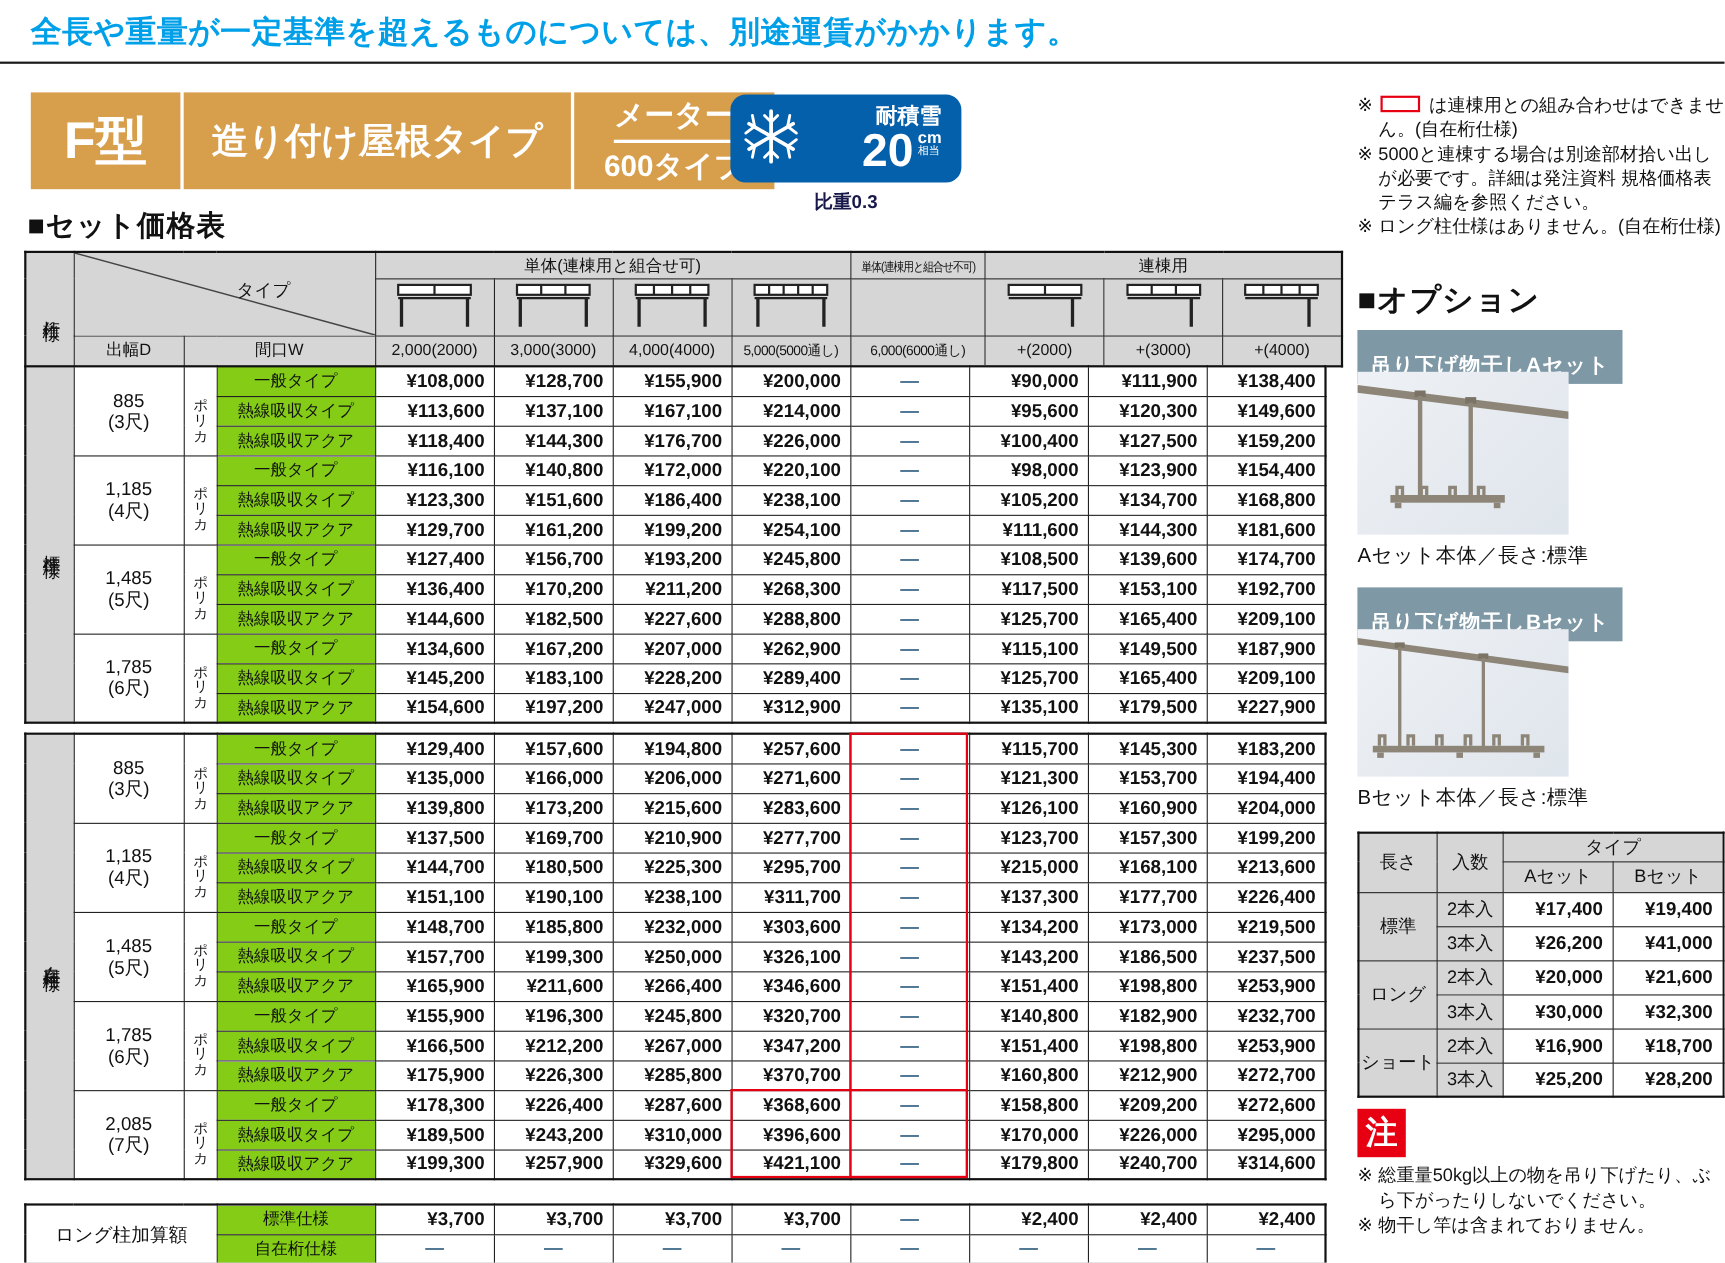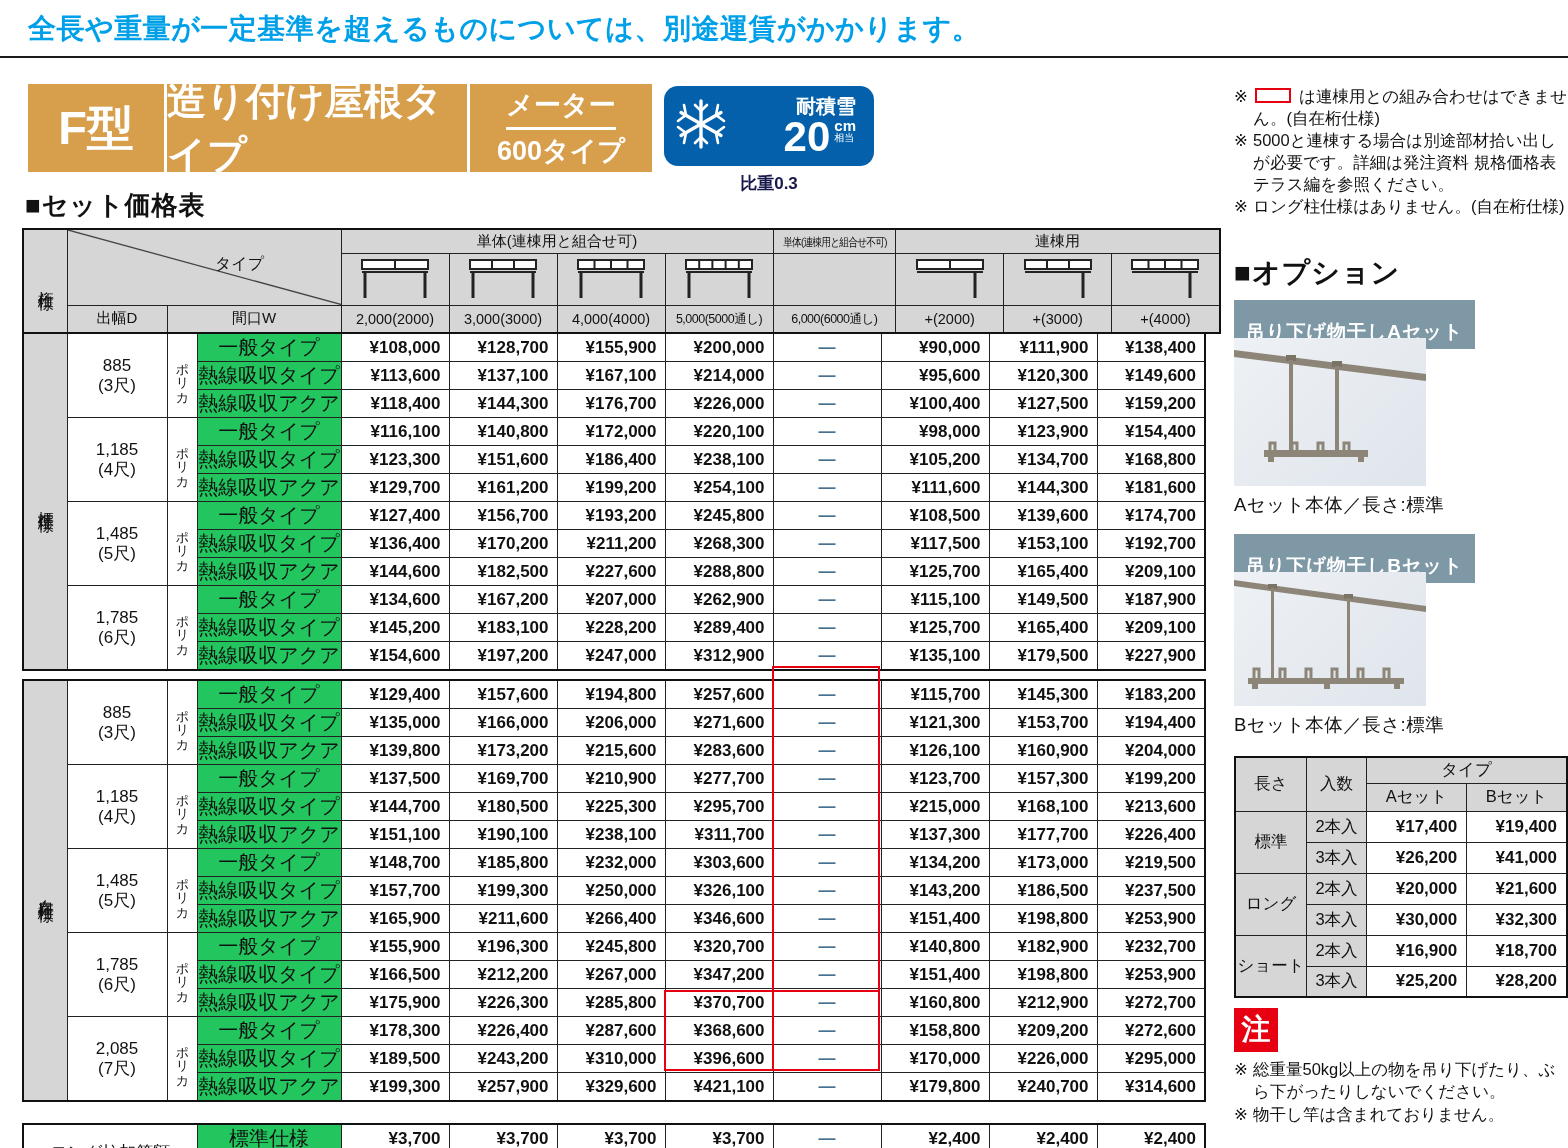--- a/index.html
+++ b/index.html
@@ -9,21 +9,21 @@
   *{box-sizing:border-box;margin:0;padding:0}
   body{background:#fff;font-family:"Liberation Sans","DejaVu Sans",sans-serif;color:#111}
   .page{position:relative;width:1568px;height:1148px;background:#fff;overflow:hidden}
 
   .top-notice{position:absolute;left:28px;top:10px;font-size:28px;font-weight:bold;color:var(--notice-blue);letter-spacing:.5px}
   .top-rule{position:absolute;left:0;top:56px;width:1568px;height:2px;background:#1a1a1a}
 
   .prod-head{position:absolute;left:28px;top:84px;height:88px;display:flex}
   .pbox{background:var(--accent-orange);color:#fff;display:flex;align-items:center;justify-content:center;font-weight:bold}
   .pbox-model{width:136px;font-size:47px;margin-right:3px}
-  .pbox-roof{width:300px;font-size:39px;margin-right:3px}
+  .pbox-roof{width:352px;font-size:33px;margin-right:3px}
   .pbox-meter{width:182px;display:flex;flex-direction:column}
   .pbox-meter>div{flex:1;display:flex;align-items:center;justify-content:center;font-size:27px;font-weight:bold;color:#fff}
   .pbox-meter>div:first-child{border-bottom:3px solid #fff}
   .snow-badge{position:absolute;left:664px;top:86px;width:210px;height:80px;background:var(--badge-blue);border-radius:14px;color:#fff;display:flex;align-items:center;padding:0 10px}
   .snow-right{flex:1;display:flex;flex-direction:column;align-items:flex-end;padding-right:8px;line-height:1}
   .snow-label{font-size:20px;font-weight:bold;margin-bottom:2px}
   .snow-valrow{display:flex;align-items:flex-start}
   .snow-val{font-size:42px;font-weight:bold;line-height:.9}
   .snow-unit{display:flex;flex-direction:column;margin-left:4px;line-height:1}
   .snow-unit .u1{font-size:15px;font-weight:bold}
@@ -40,21 +40,21 @@
   .head tr:nth-child(2){height:52px}
   .head tr:nth-child(3){height:28px}
   .head td{background:var(--header-gray);text-align:center;font-size:15px}
   .sec tr,.long tr{height:27px}
   .sec-std{margin-top:-2px}
   .sec-jizai{margin-top:8px}
   .sec-long{margin-top:21px}
   td.vlab{background:var(--header-gray);writing-mode:vertical-rl;text-orientation:upright;text-align:center;font-size:16px;letter-spacing:2px;padding:0}
   td.mat{writing-mode:vertical-rl;text-orientation:upright;text-align:center;font-size:13px;letter-spacing:0;background:#fff}
   td.depth{font-size:17px;text-align:center;line-height:1.12;background:#fff}
-  td.type{font-size:20px;text-align:center;background:#22c55e}
+  td.type{font-size:15px;text-align:center;background:#84cc16}
   td.price{font-size:17px;font-weight:bold;text-align:right;padding-right:8px;background:#fff;font-family:"Liberation Sans","DejaVu Sans",sans-serif}
   td.dash{text-align:center;color:#46708e;font-weight:bold;padding-right:0}
   td.diag{position:relative;padding:0}
   td.diag svg{position:absolute;left:0;top:0;width:100%;height:100%}
   td.diag .tlabel{position:absolute;left:54%;top:32%;font-size:16px}
   td.szn span{display:inline-block}
   .sz-narrow{font-size:12.5px;letter-spacing:-.5px}
   .sz-normal{font-size:14.5px}
   .gl-small span{display:inline-block;font-size:11.5px;letter-spacing:-1px;transform:scaleX(.85)}
   td.iconcell{padding:0;text-align:center}

